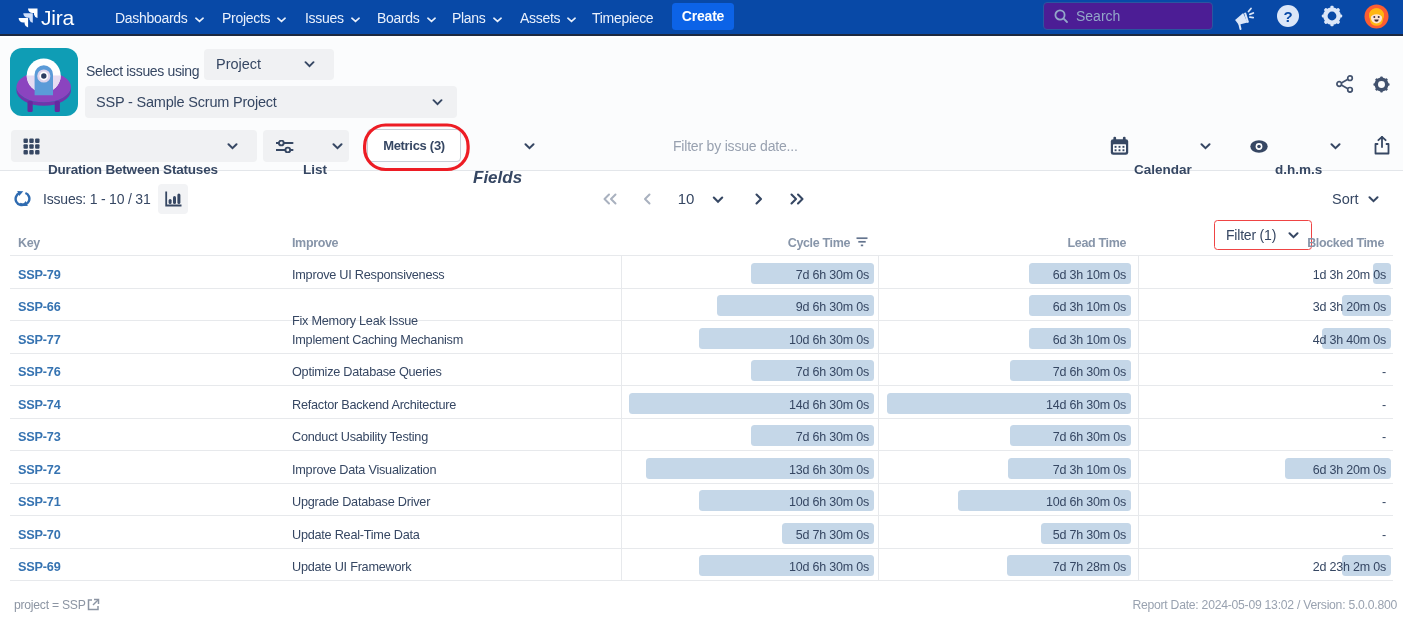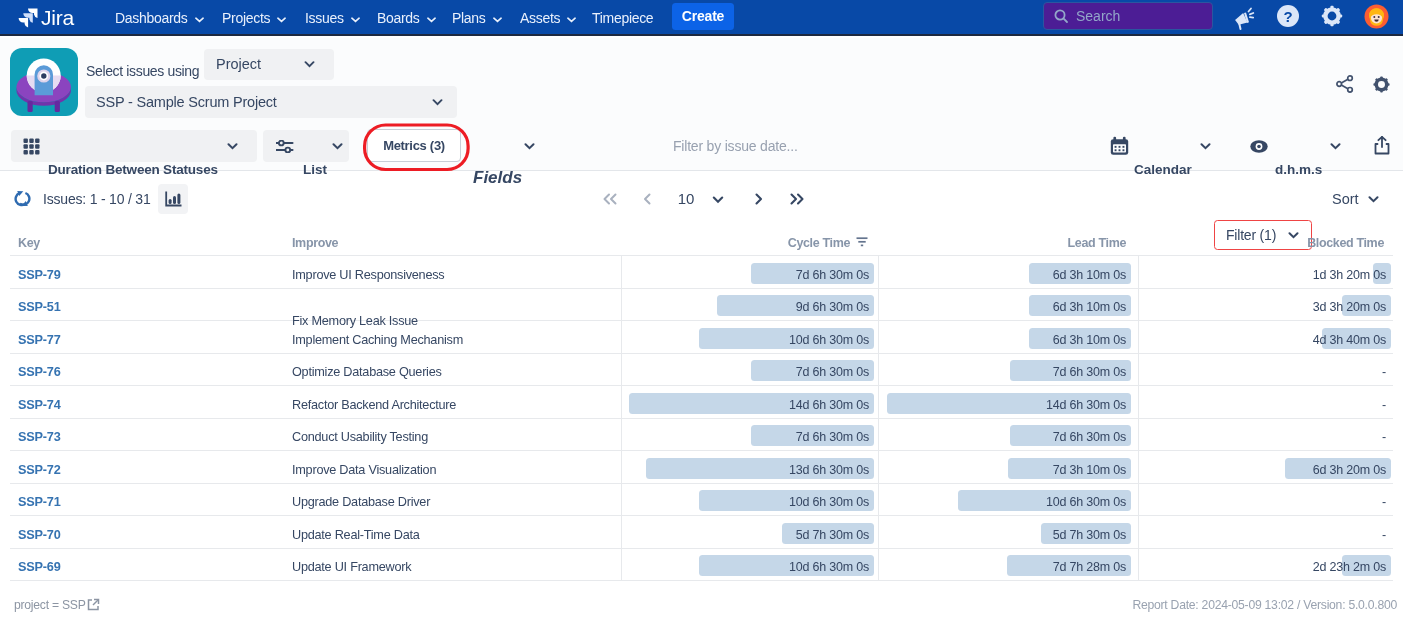--- a/index.html
+++ b/index.html
@@ -279,21 +279,21 @@
     <div class="rowline" style="top:287.5px;"></div>
     <div class="key" style="top:264.5px;">SSP-79</div>
     <div class="summ" style="top:264.5px;">Improve UI Responsiveness</div>
     <div class="bar" style="left:751px;top:262.8px;width:123px;"></div>
     <div class="cellr" style="left:669px;top:264.5px;width:200px;">7d 6h 30m 0s</div>
     <div class="bar" style="left:1029px;top:262.8px;width:102px;"></div>
     <div class="cellr" style="left:926px;top:264.5px;width:200px;">6d 3h 10m 0s</div>
     <div class="bar" style="left:1373px;top:262.8px;width:18px;"></div>
     <div class="cellr" style="left:1186px;top:264.5px;width:200px;">1d 3h 20m 0s</div>
     <div class="rowline" style="top:320px;"></div>
-    <div class="key" style="top:297px;">SSP-51</div>
+    <div class="key" style="top:297px;">SSP-66</div>
     <div class="summ" style="top:311px;">Fix Memory Leak Issue</div>
     <div class="bar" style="left:717px;top:295.3px;width:157px;"></div>
     <div class="cellr" style="left:669px;top:297px;width:200px;">9d 6h 30m 0s</div>
     <div class="bar" style="left:1029px;top:295.3px;width:102px;"></div>
     <div class="cellr" style="left:926px;top:297px;width:200px;">6d 3h 10m 0s</div>
     <div class="bar" style="left:1342px;top:295.3px;width:49px;"></div>
     <div class="cellr" style="left:1186px;top:297px;width:200px;">3d 3h 20m 0s</div>
     <div class="rowline" style="top:352.5px;"></div>
     <div class="key" style="top:329.5px;">SSP-77</div>
     <div class="summ" style="top:329.5px;">Implement Caching Mechanism</div>

